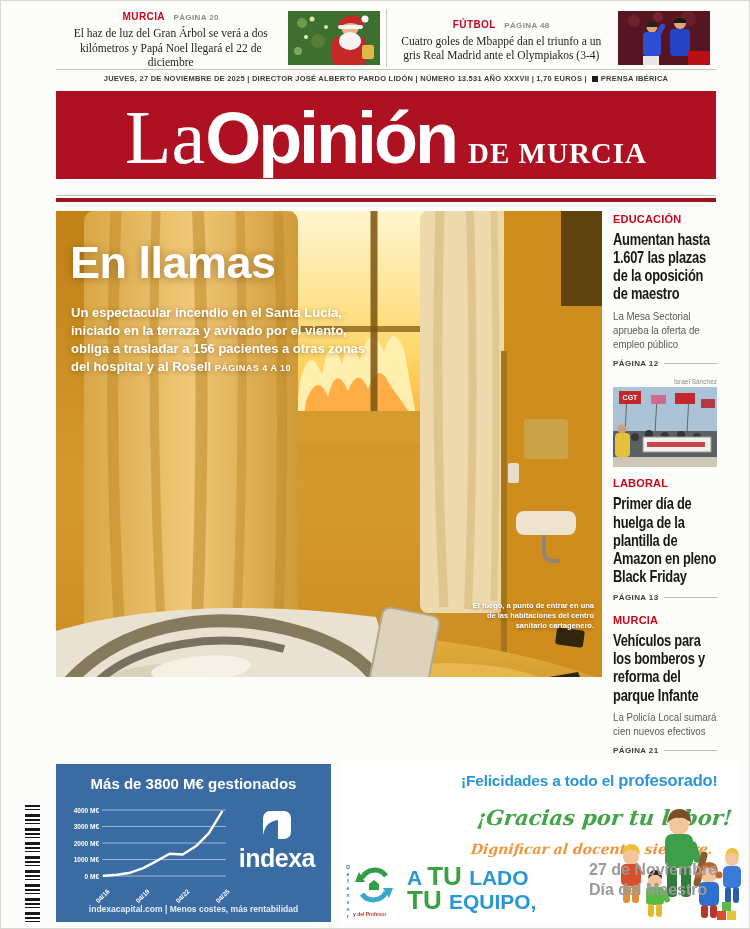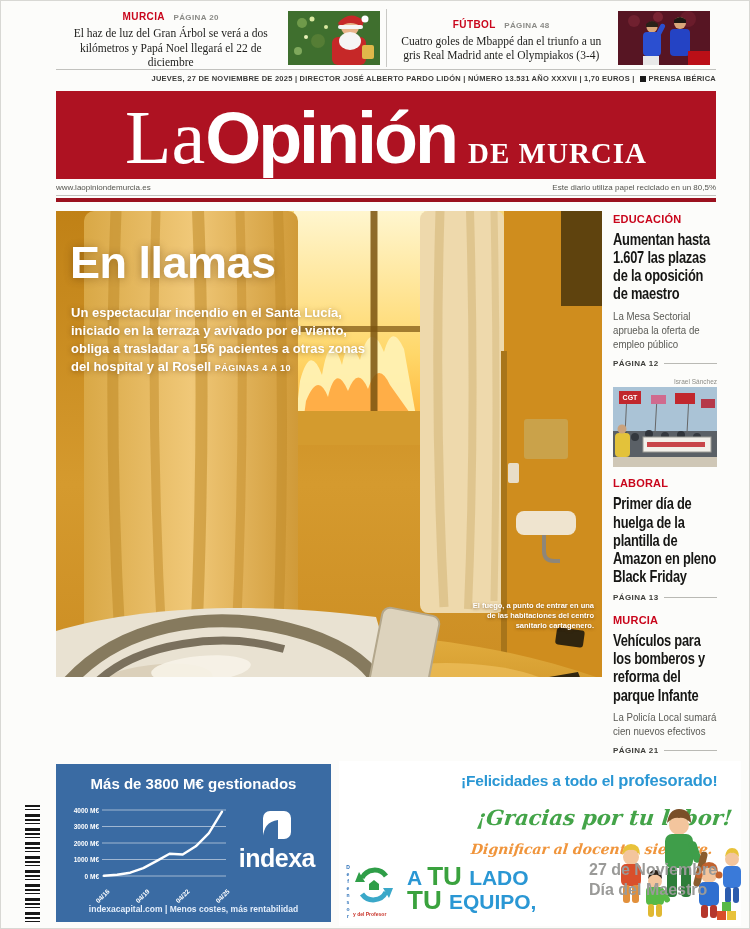--- a/index.html
+++ b/index.html
@@ -11,21 +11,21 @@
   .teaser{flex:1;display:flex;align-items:center;gap:8px;padding:0 6px;}
   .teaser+.teaser{border-left:1px solid #c9c9c5;}
   .teaser-text{flex:1;text-align:center;}
   .teaser-kicker{color:#c9061c;font-weight:bold;font-size:10px;letter-spacing:.4px;}
   .teaser-page{color:#8a8a86;font-weight:bold;font-size:8px;letter-spacing:.4px;margin-left:4px;}
   .teaser-body{font-family:"Liberation Serif",serif;font-size:11.5px;line-height:1.25;color:#1d1d1b;margin-top:2px;}
   .teaser-img{width:92px;height:54px;flex:0 0 auto;}
   .hrule{position:absolute;left:55px;width:660px;height:1px;background:#c2c2be;}
 
   
-  .dateline{position:absolute;left:55px;top:73px;width:660px;text-align:right;
+  .dateline{position:absolute;left:55px;top:73px;width:660px;text-align:center;
             font-size:7.5px;font-weight:bold;color:#3a3a38;letter-spacing:.25px;}
   .dateline .pub-sq{display:inline-block;width:6px;height:6px;background:#1a1a1a;margin:0 3px -1px 5px;}
 
   
   .masthead{position:absolute;left:55px;top:90px;width:660px;height:88px;background:#ae1222;
             display:flex;align-items:baseline;justify-content:center;color:#fff;padding-top:8px;box-sizing:border-box;}
   .mast-la{font-family:"Liberation Serif",serif;font-size:76px;line-height:1;}
   .mast-op{font-weight:bold;font-size:72px;line-height:1;letter-spacing:-3px;}
   .mast-region{font-family:"Liberation Serif",serif;font-weight:bold;font-size:29px;letter-spacing:1px;margin-left:12px;}
   .submast{position:absolute;left:55px;top:182px;width:660px;display:flex;justify-content:space-between;
@@ -147,24 +147,20 @@
   <div class="hrule" style="top:68px;"></div>
 
   <div class="dateline">
     <span>JUEVES, 27 DE NOVIEMBRE DE 2025   |   DIRECTOR JOSÉ ALBERTO PARDO LIDÓN   |   NÚMERO 13.531  AÑO XXXVII   |   1,70 EUROS   |</span><span class="pub-sq"></span><span>PRENSA IBÉRICA</span>
   </div>
 
   <div class="masthead">
     <span class="mast-la">La</span>
     <span class="mast-op">Opinión</span>
     <span class="mast-region">DE MURCIA</span>
-  </div>
-  <div class="submast">
-    <span>www.laopiniondemurcia.es</span>
-    <span>Este diario utiliza papel reciclado en un 80,5%</span>
   </div>
   <div class="hrule" style="top:194px;"></div>
   <div class="rule-red"></div>
 
   <div class="lead-photo">
     <svg width="546" height="547" viewBox="0 0 546 547">
       <defs>
         <linearGradient id="bgA" x1="0" y1="0" x2="0" y2="1">
           <stop offset="0" stop-color="#c08116"></stop>
             <stop offset=".5" stop-color="#d59a2e"></stop>

